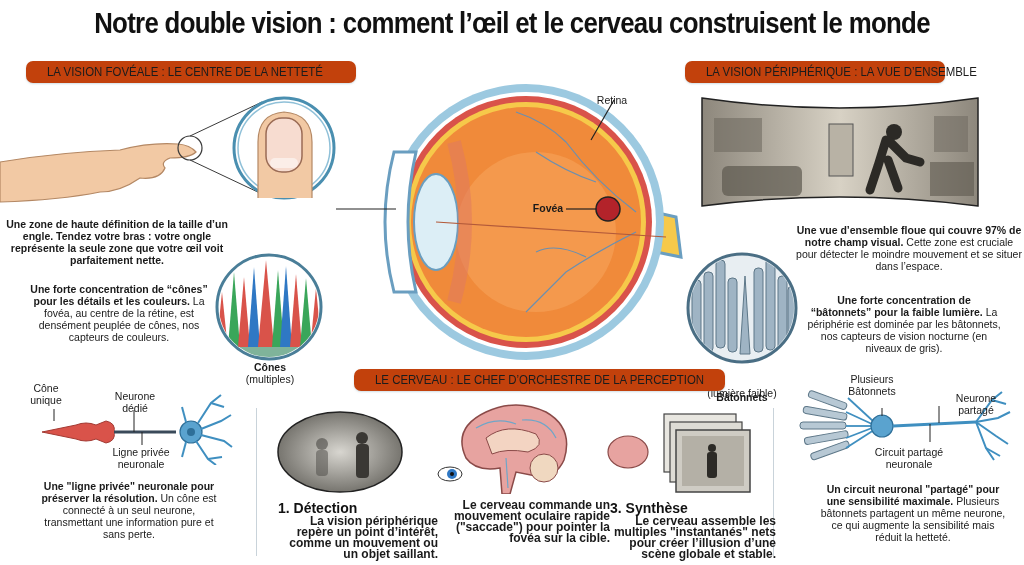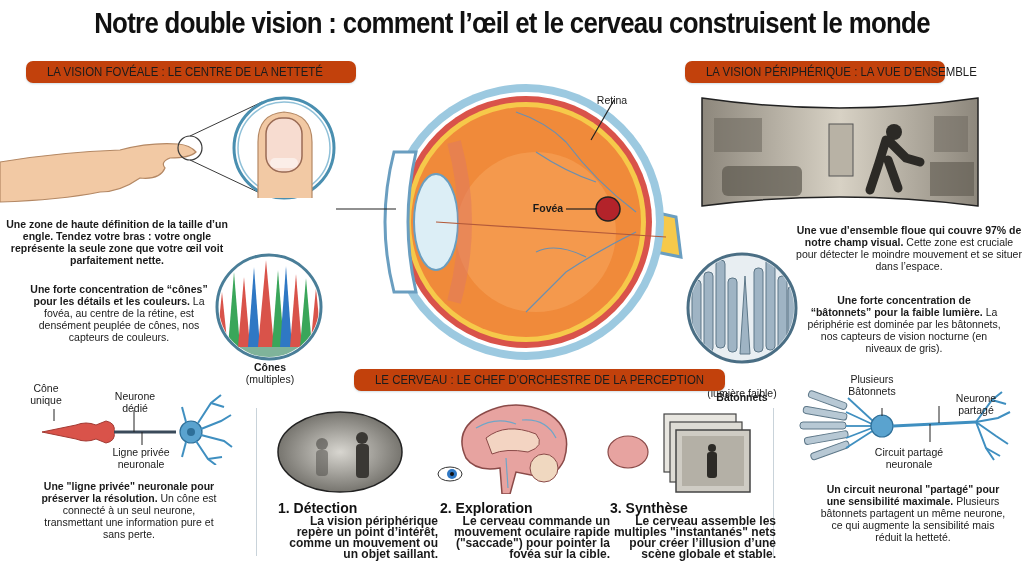--- a/index.html
+++ b/index.html
@@ -281,19 +281,18 @@
   <rect x="78" y="24" width="62" height="50" fill="#b4b0a6"></rect>
   <circle cx="108" cy="36" r="4" fill="#2c2a26"></circle>
   <rect x="103" y="40" width="10" height="26" rx="3" fill="#2c2a26"></rect>
 </svg>
 
 <div class="abs" style="left:278px; top:500px; width:160px;">
   <div class="step-title">1. Détection</div>
   <div class="step-text">La vision périphérique repère un point d’intérêt, comme un mouvement ou un objet saillant.</div>
 </div>
 <div class="abs" style="left:440px; top:500px; width:170px;">
-  <div class="step-title">2. Exploration</div>
   <div class="step-text">Le cerveau commande un mouvement oculaire rapide ("saccade") pour pointer la fovéa sur la cible.</div>
 </div>
 <div class="abs" style="left:610px; top:500px; width:166px;">
   <div class="step-title">3. Synthèse</div>
   <div class="step-text">Le cerveau assemble les multiples "instantanés" nets pour créer l’illusion d’une scène globale et stable.</div>
 </div>
 
 </body></html>

